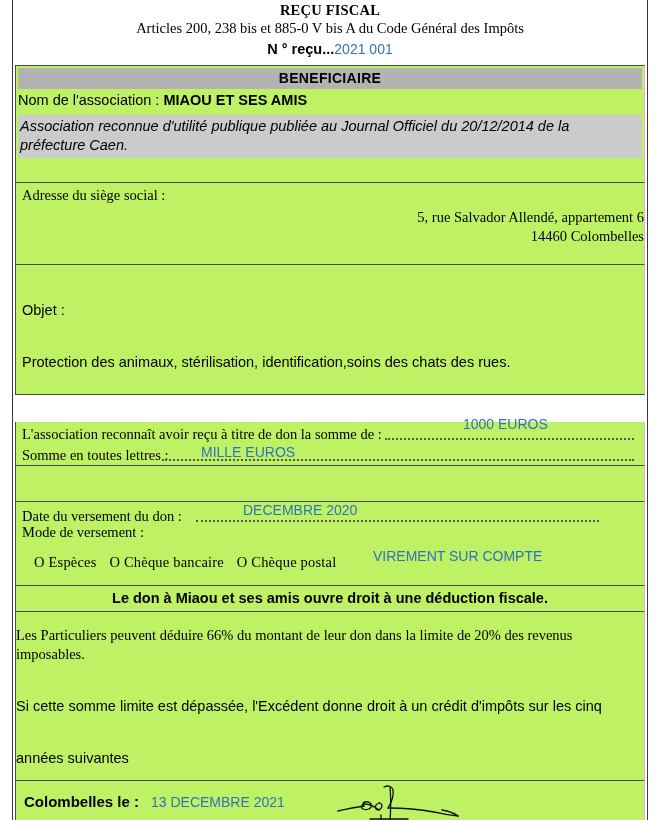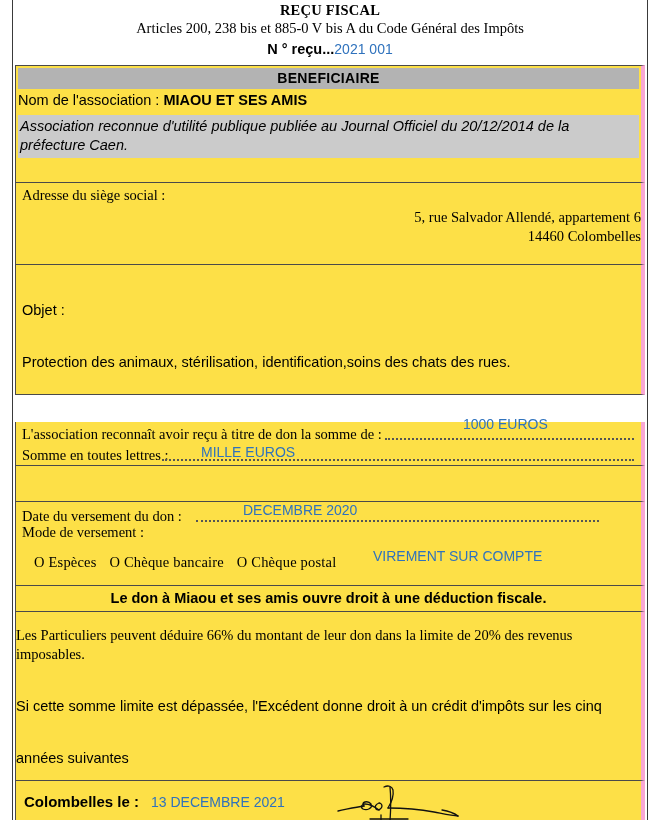--- a/index.html
+++ b/index.html
@@ -32,25 +32,25 @@
   .receipt {
     position: absolute;
     left: 15px;
     top: 0px;
     width: 630px;
     box-sizing: border-box;
   }
 
   .row {
     border-left: 1px solid #4a4a4a;
-    border-right: 4px solid #f9a8d4;
+    border-right: 1px solid #f9a8d4;
     border-bottom: 1px solid #4a4a4a;
     box-sizing: border-box;
     position: relative;
-    background: #fde047;
+    background: #bef264;
   }
   .row.top { border-top: 1px solid #4a4a4a; }
 
   
   .hdr {
     padding: 2px 0 6px 0;
     text-align: center;
     border: none;
   }
   .hdr-title {

